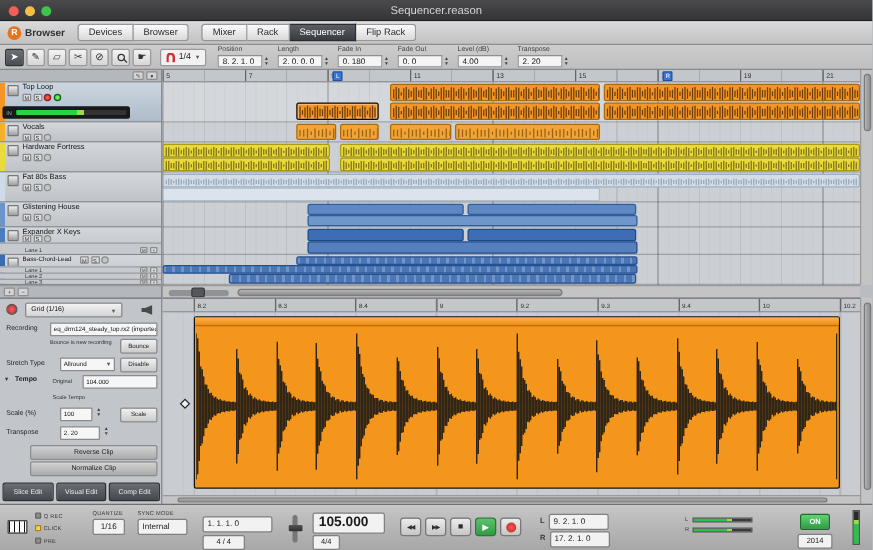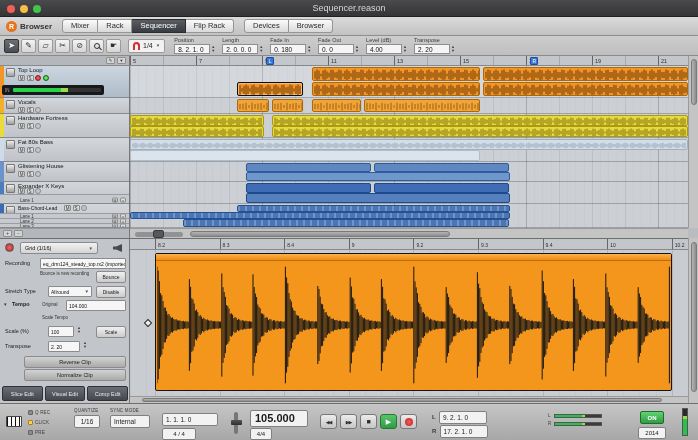--- a/index.html
+++ b/index.html
@@ -141,28 +141,28 @@
   <span id="window-title">Sequencer.reason</span>
 </div>
 
 <div class="abs" id="topbar">
   <div class="brand">
     <span class="brand-circle">R</span>
     <span class="brand-text">Browser</span>
   </div>
   <div id="topbar-buttons" style="display:flex;gap:10px">
       <div class="btn-group">
+        <span class="tb-btn">Devices</span>
+        <span class="tb-btn">Browser</span>
+      </div>
+      <div class="btn-group">
         <span class="tb-btn">Mixer</span>
         <span class="tb-btn">Rack</span>
         <span class="tb-btn active">Sequencer</span>
         <span class="tb-btn">Flip Rack</span>
-      </div>
-      <div class="btn-group">
-        <span class="tb-btn">Devices</span>
-        <span class="tb-btn">Browser</span>
       </div>
     </div>
 </div>
 
 <div class="abs" id="toolrow">
   <div id="tools" style="display:flex;gap:2px">
       <div class="tool active">➤</div>
       <div class="tool">✎</div>
       <div class="tool">▱</div>
       <div class="tool">✂</div>

